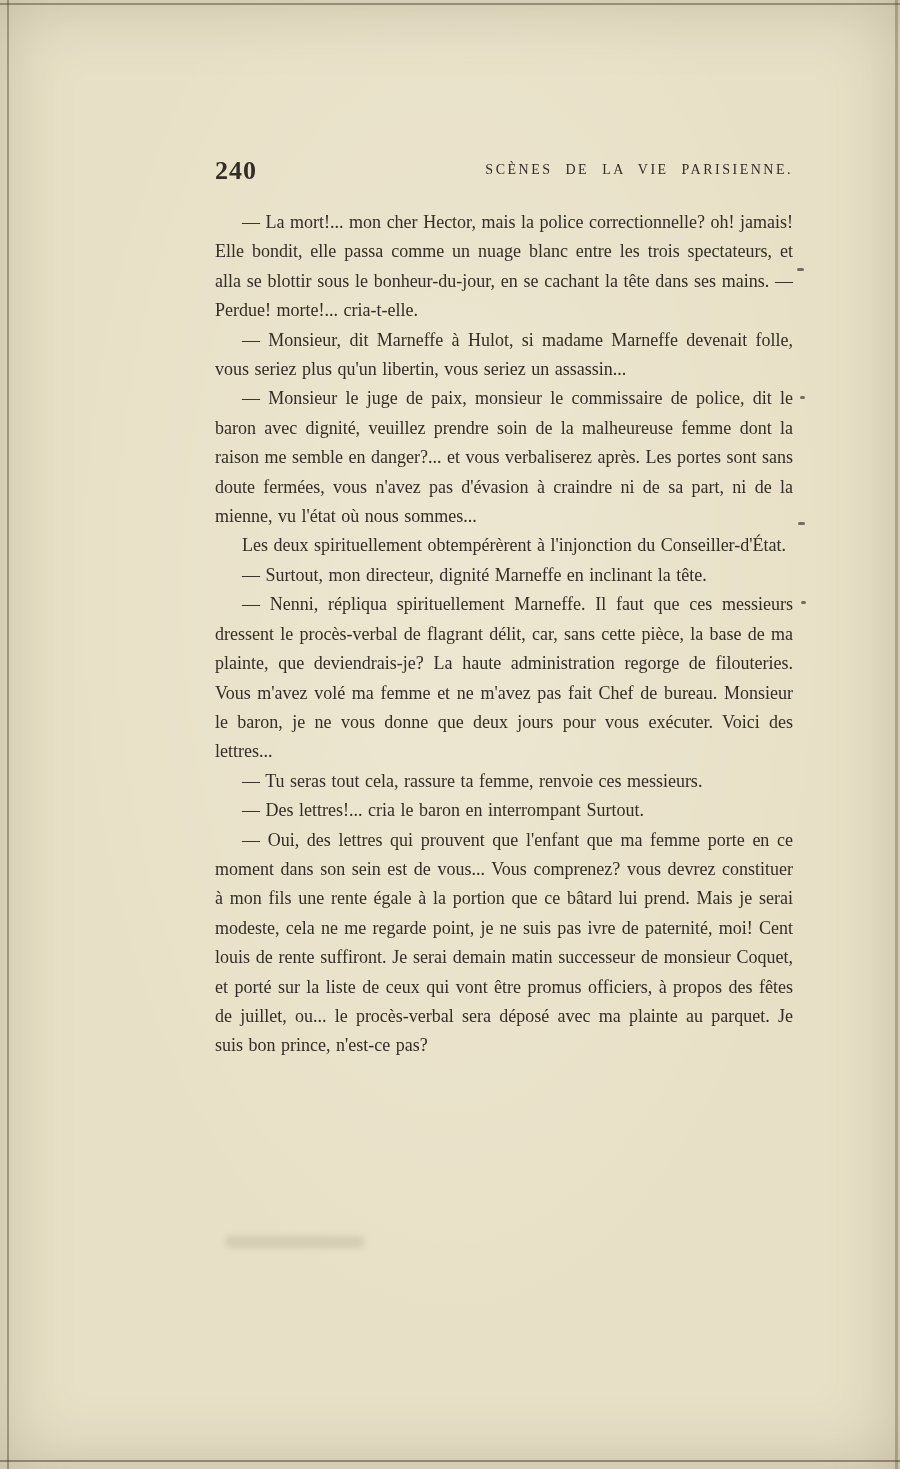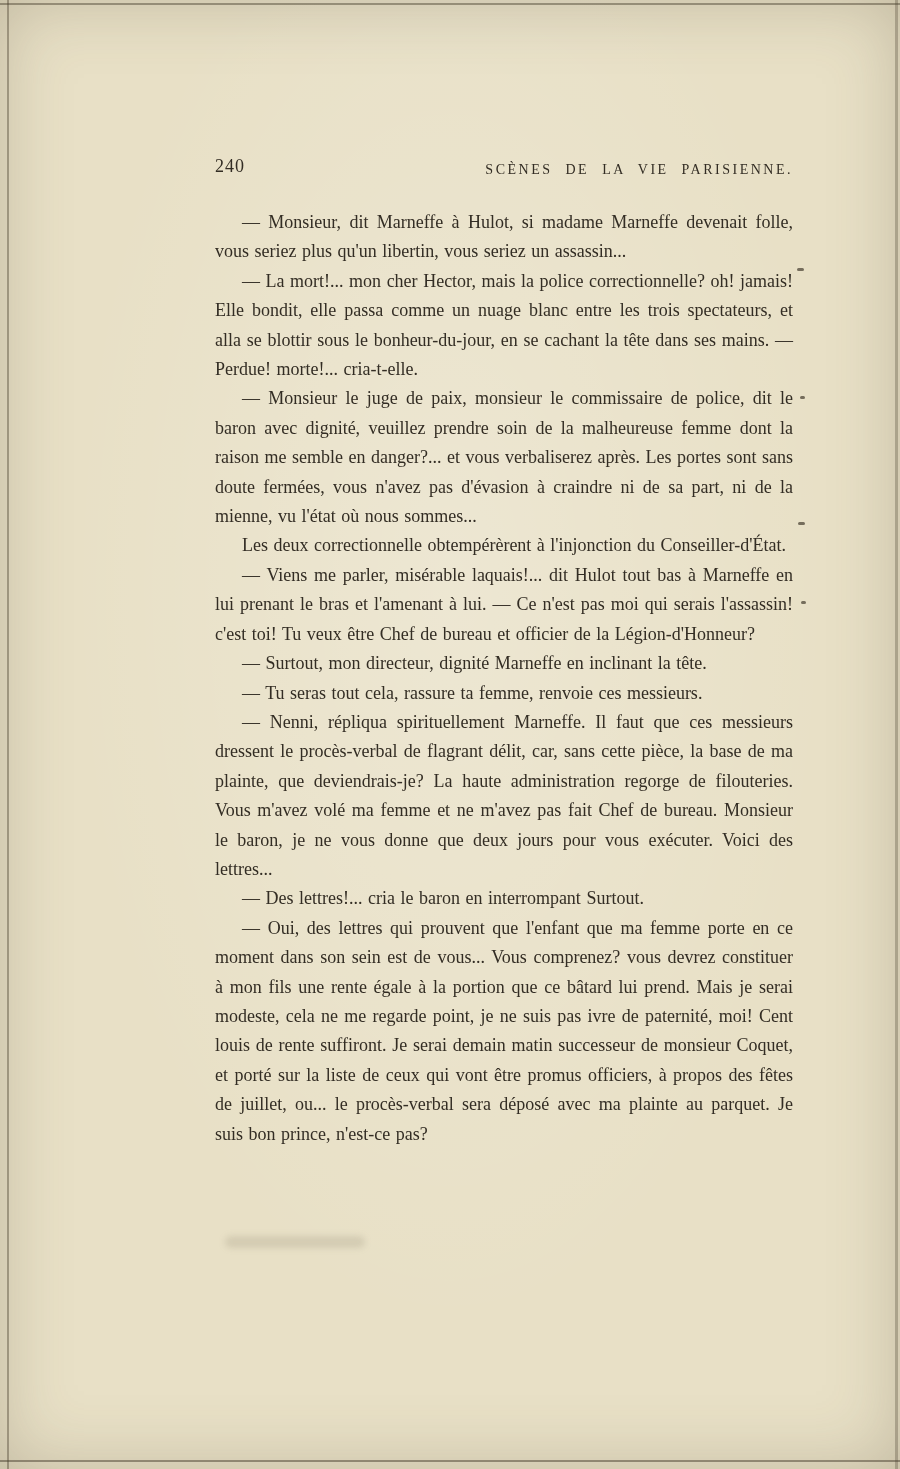--- a/index.html
+++ b/index.html
@@ -49,22 +49,23 @@
     width: 578px;
   }
   .page-header {
     position: relative;
     height: 30px;
   }
   .page-number {
     position: absolute;
     left: 0;
     top: -2px;
-    font-size: 18px;
+    font-size: 26px;
     letter-spacing: 1px;
+    font-weight: bold;
   }
   .running-head {
     display: block;
     text-align: right;
     font-size: 14px;
     letter-spacing: 2.5px;
     word-spacing: 7px;
     padding-top: 4px;
   }
   .page-body {
@@ -99,26 +100,25 @@
   <div class="bleed-smudge"></div>
 
   <div class="content">
 
     <div class="page-header">
       <span class="page-number">240</span>
       <span class="running-head">SCÈNES DE LA VIE PARISIENNE.</span>
     </div>
 
     <div class="page-body">
+      <p>— La mort!... mon cher Hector, mais la police correctionnelle? oh! jamais! Elle bondit, elle passa comme un nuage blanc entre les trois spectateurs, et alla se blottir sous le bonheur-du-jour, en se cachant la tête dans ses mains. — Perdue! morte!... cria-t-elle.</p>
       <p>— Monsieur, dit Marneffe à Hulot, si madame Marneffe devenait folle, vous seriez plus qu'un libertin, vous seriez un assassin...</p>
-      <p>— La mort!... mon cher Hector, mais la police correctionnelle? oh! jamais! Elle bondit, elle passa comme un nuage blanc entre les trois spectateurs, et alla se blottir sous le bonheur-du-jour, en se cachant la tête dans ses mains. — Perdue! morte!... cria-t-elle.</p>
       <p>— Monsieur le juge de paix, monsieur le commissaire de police, dit le baron avec dignité, veuillez prendre soin de la malheureuse femme dont la raison me semble en danger?... et vous verbaliserez après. Les portes sont sans doute fermées, vous n'avez pas d'évasion à craindre ni de sa part, ni de la mienne, vu l'état où nous sommes...</p>
-      <p>Les deux correctionnelle obtempérèrent à l'injonction du Conseiller-d'État.</p>
-      <p>— Viens me parler, misérable laquais!... dit Hulot tout bas à Marneffe en lui prenant le bras et l'amenant à lui. — Ce n'est pas moi qui serais l'assassin! c'est toi! Tu veux être Chef de bureau et officier de la Légion-d'Honneur?</p>
+      <p>Les deux spirituellement obtempérèrent à l'injonction du Conseiller-d'État.</p>
       <p>— Surtout, mon directeur, dignité Marneffe en inclinant la tête.</p>
+      <p>— Nenni, répliqua spirituellement Marneffe. Il faut que ces messieurs dressent le procès-verbal de flagrant délit, car, sans cette pièce, la base de ma plainte, que deviendrais-je? La haute administration regorge de filouteries. Vous m'avez volé ma femme et ne m'avez pas fait Chef de bureau. Monsieur le baron, je ne vous donne que deux jours pour vous exécuter. Voici des lettres...</p>
       <p>— Tu seras tout cela, rassure ta femme, renvoie ces messieurs.</p>
-      <p>— Nenni, répliqua spirituellement Marneffe. Il faut que ces messieurs dressent le procès-verbal de flagrant délit, car, sans cette pièce, la base de ma plainte, que deviendrais-je? La haute administration regorge de filouteries. Vous m'avez volé ma femme et ne m'avez pas fait Chef de bureau. Monsieur le baron, je ne vous donne que deux jours pour vous exécuter. Voici des lettres...</p>
       <p>— Des lettres!... cria le baron en interrompant Surtout.</p>
       <p>— Oui, des lettres qui prouvent que l'enfant que ma femme porte en ce moment dans son sein est de vous... Vous comprenez? vous devrez constituer à mon fils une rente égale à la portion que ce bâtard lui prend. Mais je serai modeste, cela ne me regarde point, je ne suis pas ivre de paternité, moi! Cent louis de rente suffiront. Je serai demain matin successeur de monsieur Coquet, et porté sur la liste de ceux qui vont être promus officiers, à propos des fêtes de juillet, ou... le procès-verbal sera déposé avec ma plainte au parquet. Je suis bon prince, n'est-ce pas?</p>
     </div>
 
   </div>
 </div>
 
 </body></html>

